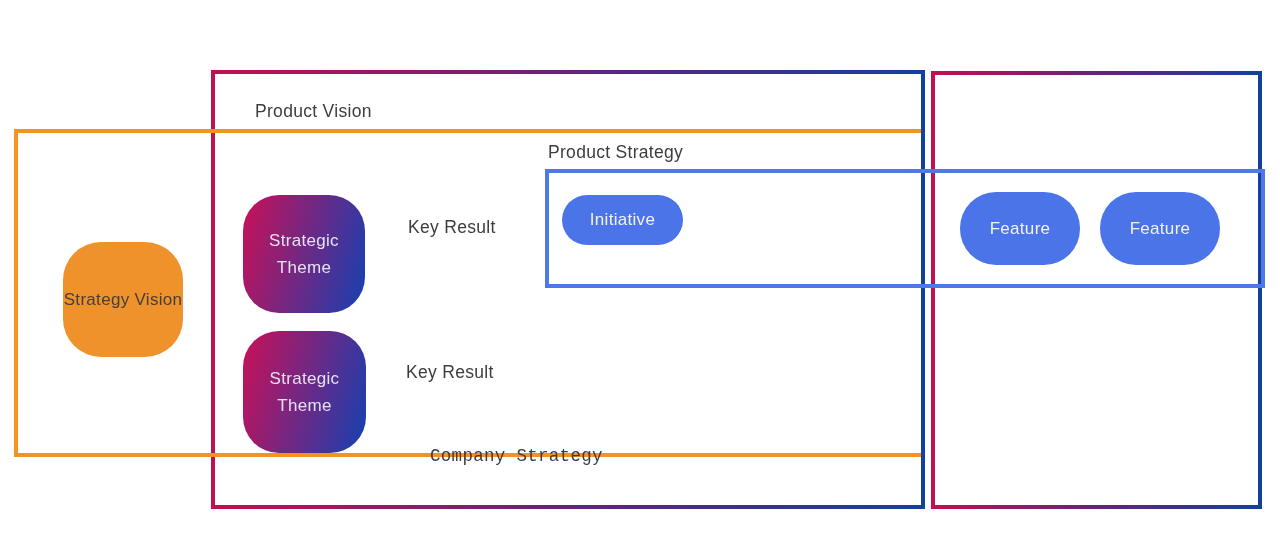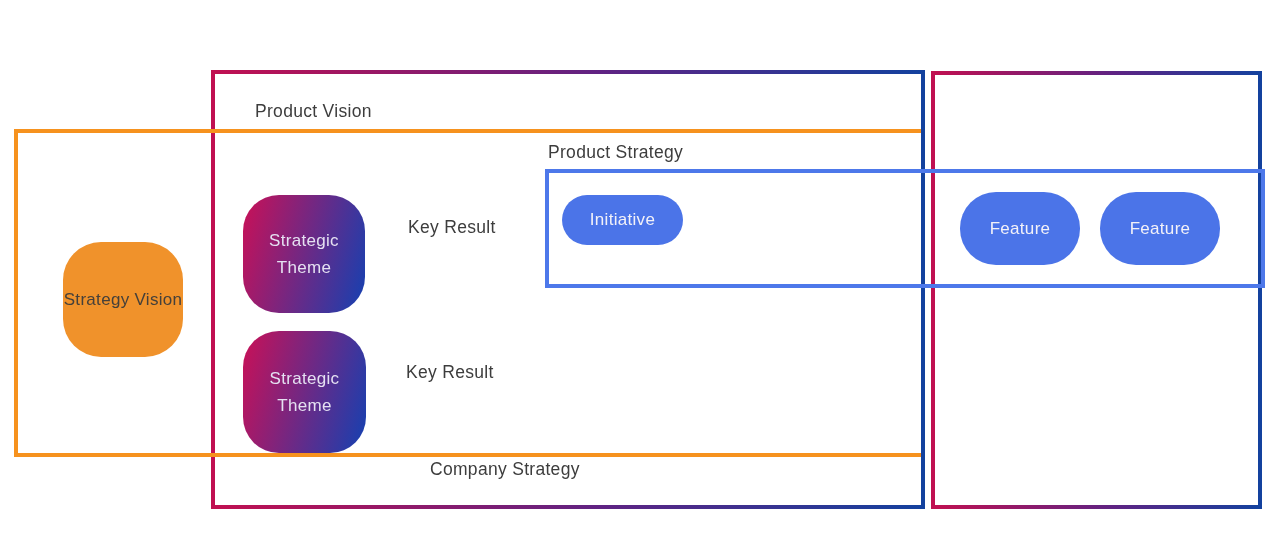--- a/index.html
+++ b/index.html
@@ -78,21 +78,21 @@
   #company-vision-node   { left: 63px;   top: 242px; width: 120px; height: 115px; z-index: 4; }
   #strategic-theme-1     { left: 243px;  top: 172px; width: 122px; height: 118px; z-index: 4; }
   #strategic-theme-2     { left: 243px;  top: 308px; width: 123px; height: 122px; z-index: 4; }
   #initiative-node       { left: 562px;  top: 195px; width: 121px; height: 50px;  z-index: 6; border-radius: 35px; }
   #feature-node-1        { left: 960px;  top: 192px; width: 120px; height: 73px;  z-index: 6; }
   #feature-node-2        { left: 1100px; top: 192px; width: 120px; height: 73px;  z-index: 6; }
 
   #product-vision-label         { left: 255px; top: 100px;  }
   #product-strategy-label       { left: 548px; top: 141px; }
   #product-implementation-label { left: 953px; top: 37px;  }
-  #company-strategy-label       { left: 430px; top: 458px; }
+  #company-strategy-label       { left: 430px; top: 445px; font-family: Liberation Mono, monospace; }
   #key-result-label-1           { left: 408px; top: 216px; }
   #key-result-label-2           { left: 406px; top: 361px; }
 </style>
 </head>
 <body>
 
 <div class="canvas">
 
   <div class="box box-gradient" id="product-vision-box"></div>
 

